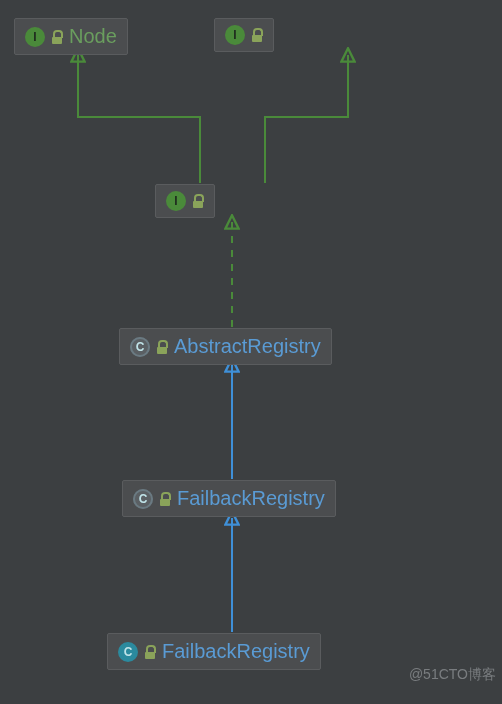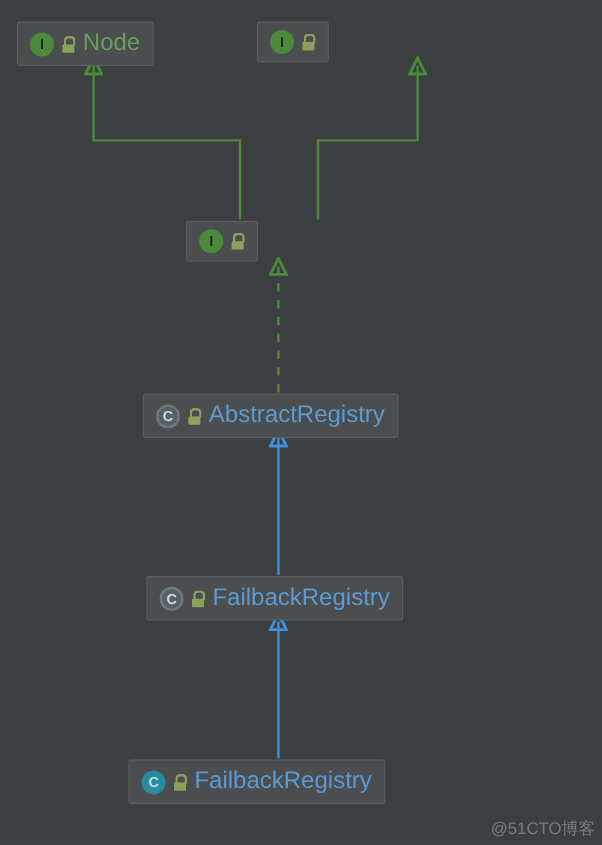--- a/index.html
+++ b/index.html
@@ -58,21 +58,21 @@
   }
   svg.connectors {
     position: absolute;
     top: 0; left: 0;
     width: 502px; height: 704px;
     pointer-events: none;
   }
   .watermark {
     position: absolute;
     right: 6px;
-    bottom: 4px;
+    bottom: 20px;
     color: #9a9ea1;
     font-size: 14px;
     opacity: 0.65;
   }
 </style>
 </head>
 <body>
 
 <svg class="connectors">
   <defs>

